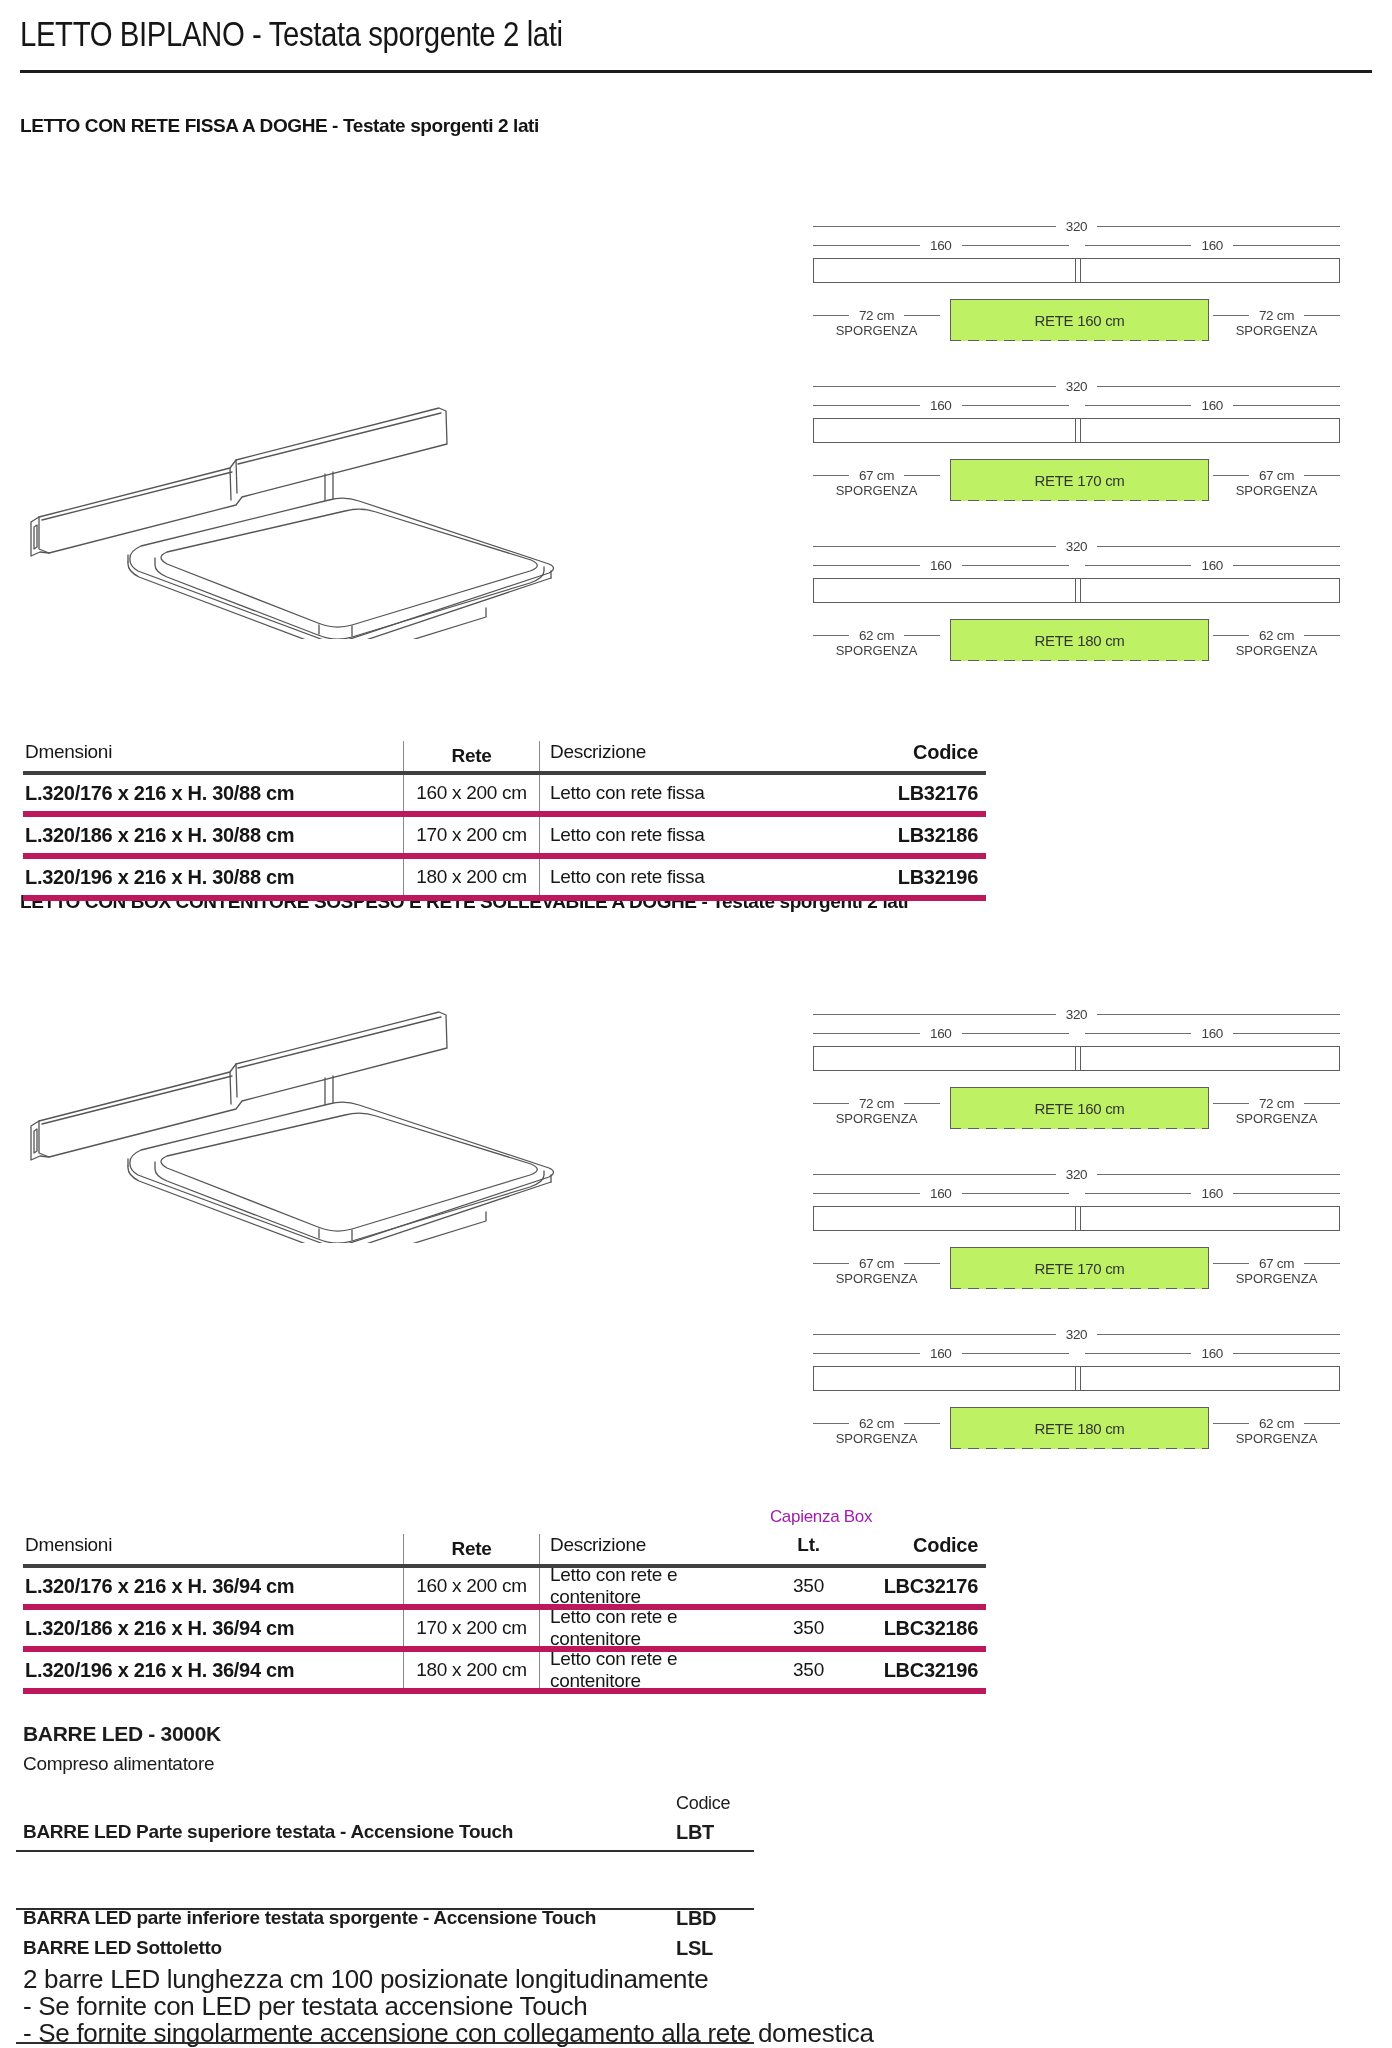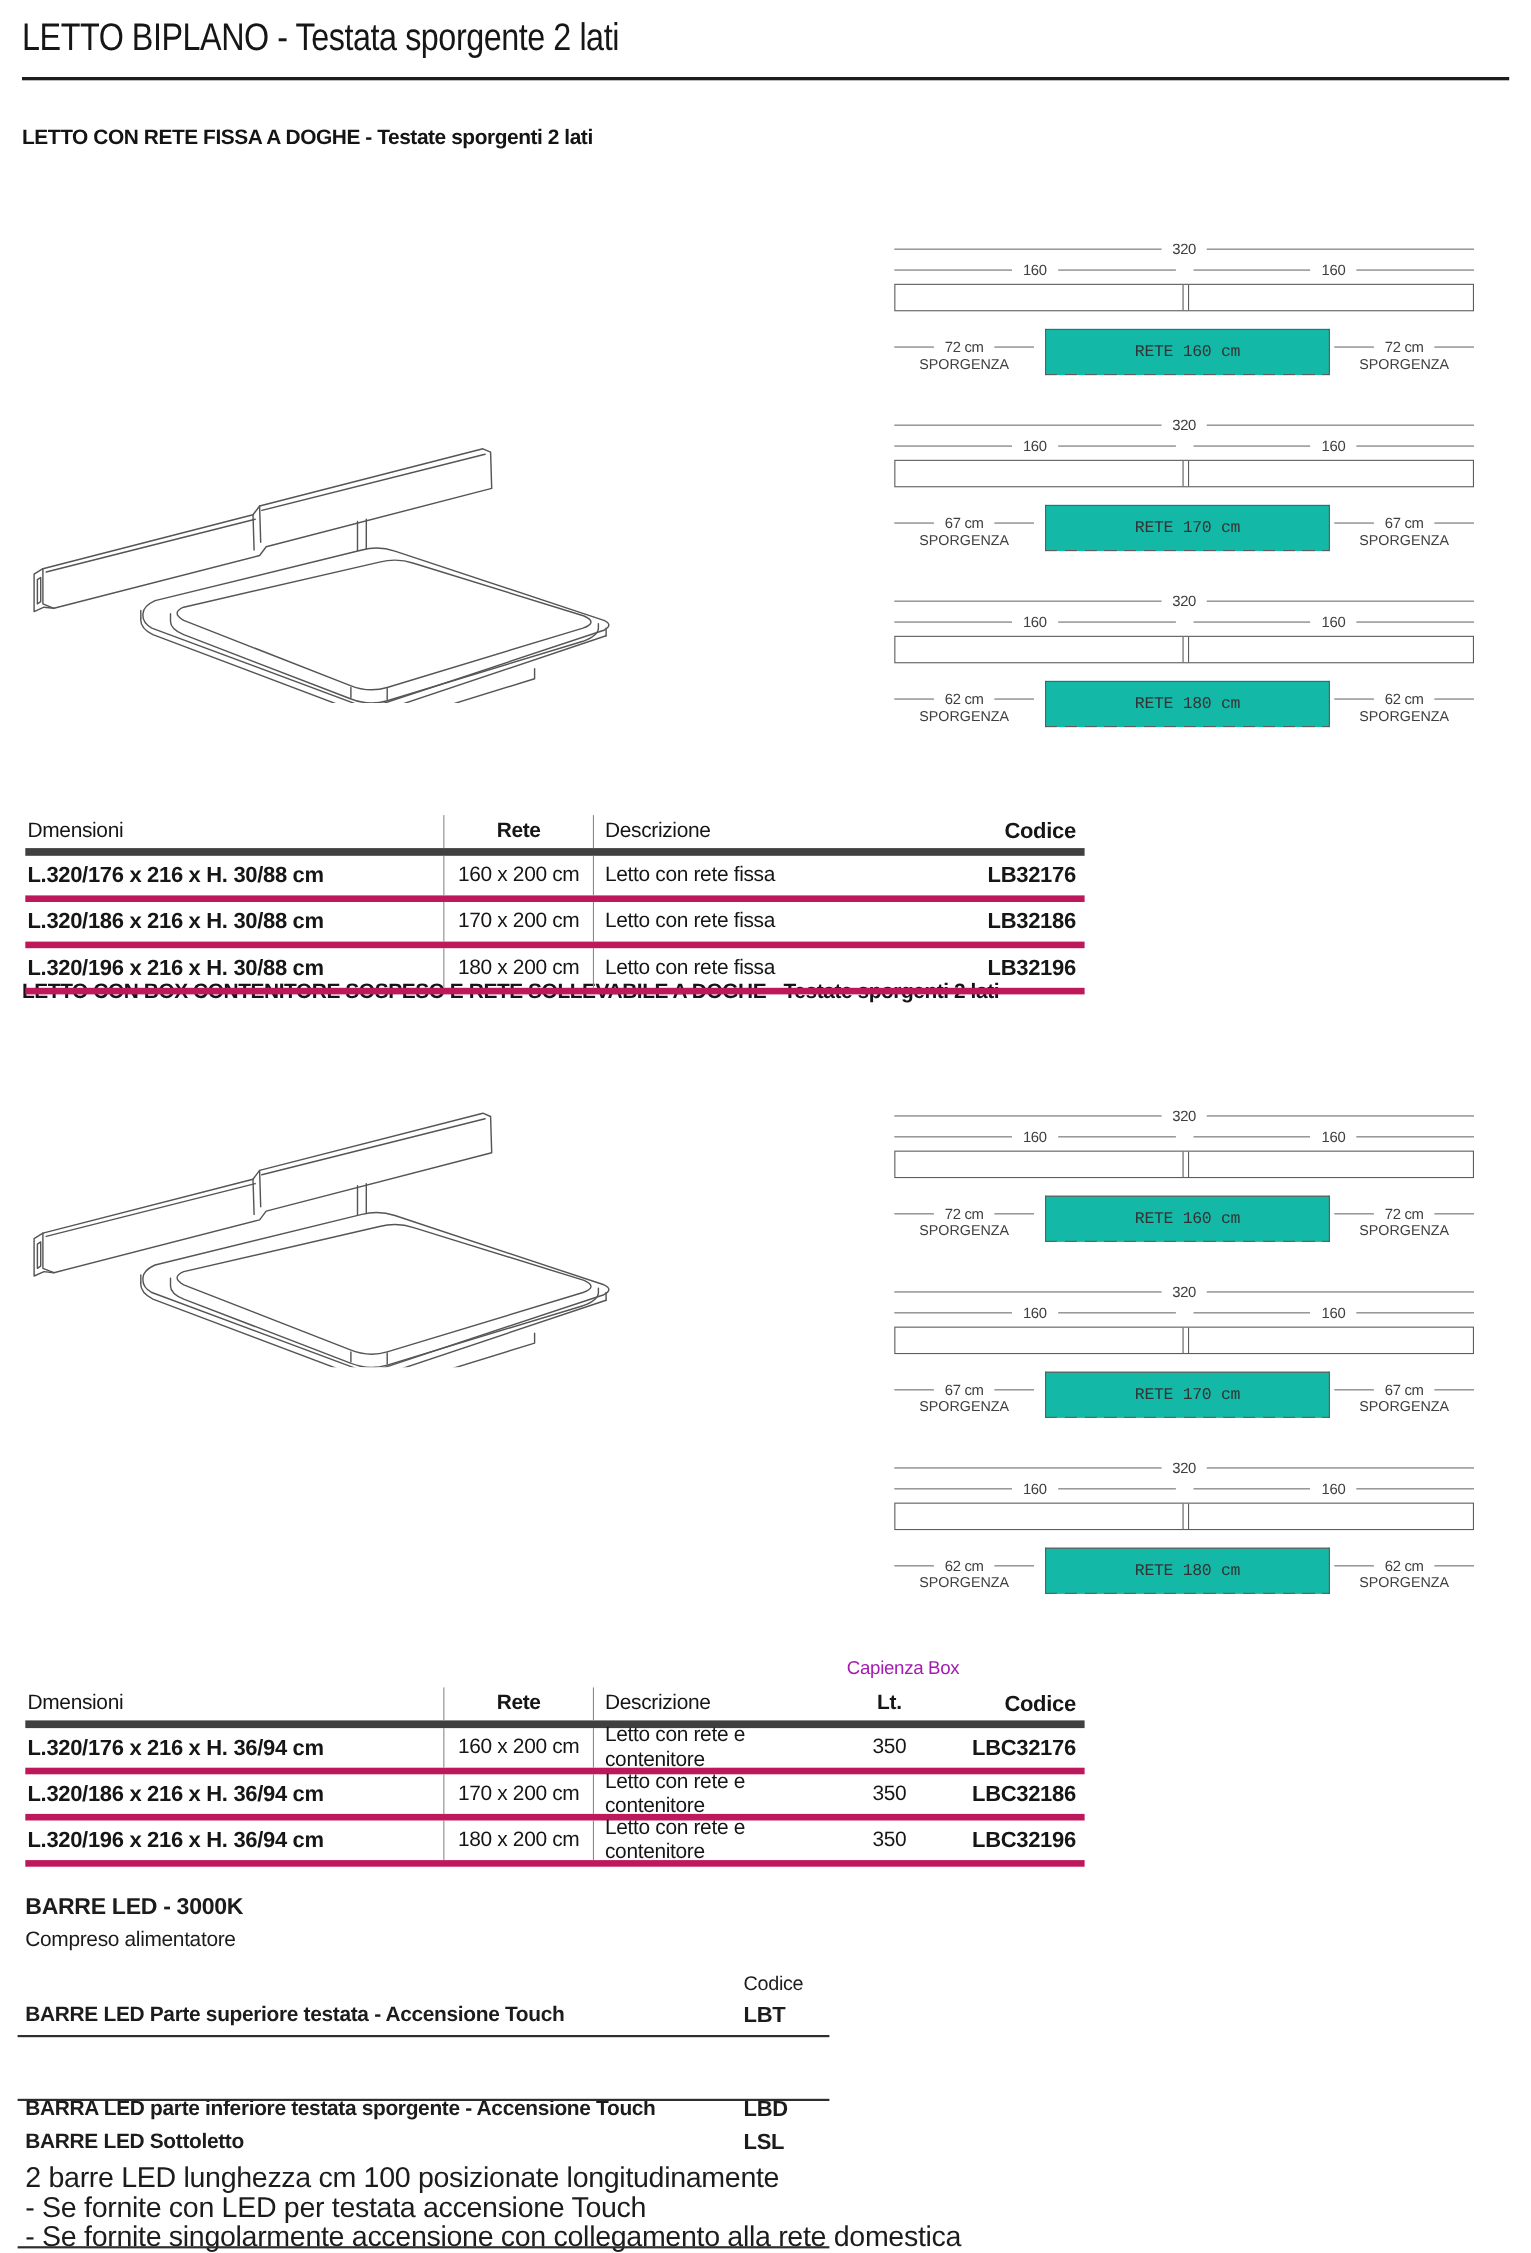--- a/index.html
+++ b/index.html
@@ -22,32 +22,32 @@
   .halves{display:flex;gap:16px;margin-top:3px;}
   .halves .dimline{flex:1;}
   .bar{margin-top:5px;height:23px;border:1px solid #5d5d5d;position:relative;background:#fff;}
   .bar .split{position:absolute;left:50%;top:0;bottom:0;width:4px;margin-left:-2px;
       border-left:1px solid #5d5d5d;border-right:1px solid #5d5d5d;}
   .bottomrow{position:relative;margin-top:16px;height:44px;}
   .ovh{position:absolute;top:8px;width:127px;}
   .ovh.left{left:0;} .ovh.right{right:0;}
   .ovh .sp{text-align:center;margin-top:0;font-size:13px;color:#3f3f3f;letter-spacing:0;}
   .rete{position:absolute;left:137px;width:257px;top:0;height:41px;border:1px solid #5d5d5d;border-bottom:none;
-      display:flex;align-items:center;justify-content:center;font-size:15px;color:#333;background:#14b8a6;font-family:Liberation Mono, monospace;}
+      display:flex;align-items:center;justify-content:center;font-size:15px;color:#333;background:#bef264;}
   .rete .dash{position:absolute;left:-1px;right:-1px;bottom:0;height:1px;font-style:normal;
       background:repeating-linear-gradient(90deg,#5d5d5d 0 11px,transparent 11px 18px);}
 
   
   .bed{position:absolute;left:26px;width:530px;height:245px;}
   .bed1{top:394px;} .bed2{top:998px;}
 
   
   .spec-table{position:absolute;left:23px;width:963px;font-size:19px;color:#161616;}
   .t1{top:741px;} .t2{top:1534px;}
-  .thead{display:flex;align-items:center;height:30px;border-bottom:7px solid #404040;}
+  .thead{display:flex;align-items:flex-start;height:30px;border-bottom:4px solid #404040;}
   .trow{display:flex;align-items:center;height:36px;border-bottom:6px solid #be185d;}
   .c1{width:380px;padding-left:2px;box-sizing:border-box;}
   .trow .c1{font-weight:700;font-size:20px;}
   .c2{width:137px;align-self:stretch;display:flex;align-items:center;justify-content:center;
       border-left:1px solid #8a8a8a;border-right:1px solid #8a8a8a;box-sizing:border-box;}
   .thead .c2{font-weight:700;}
   .c3{flex:1;padding-left:10px;}
   .clt{width:95px;text-align:center;}
   .thead .clt{font-weight:700;}
   .c4{width:130px;text-align:right;font-weight:700;font-size:20px;padding-right:8px;box-sizing:border-box;}

